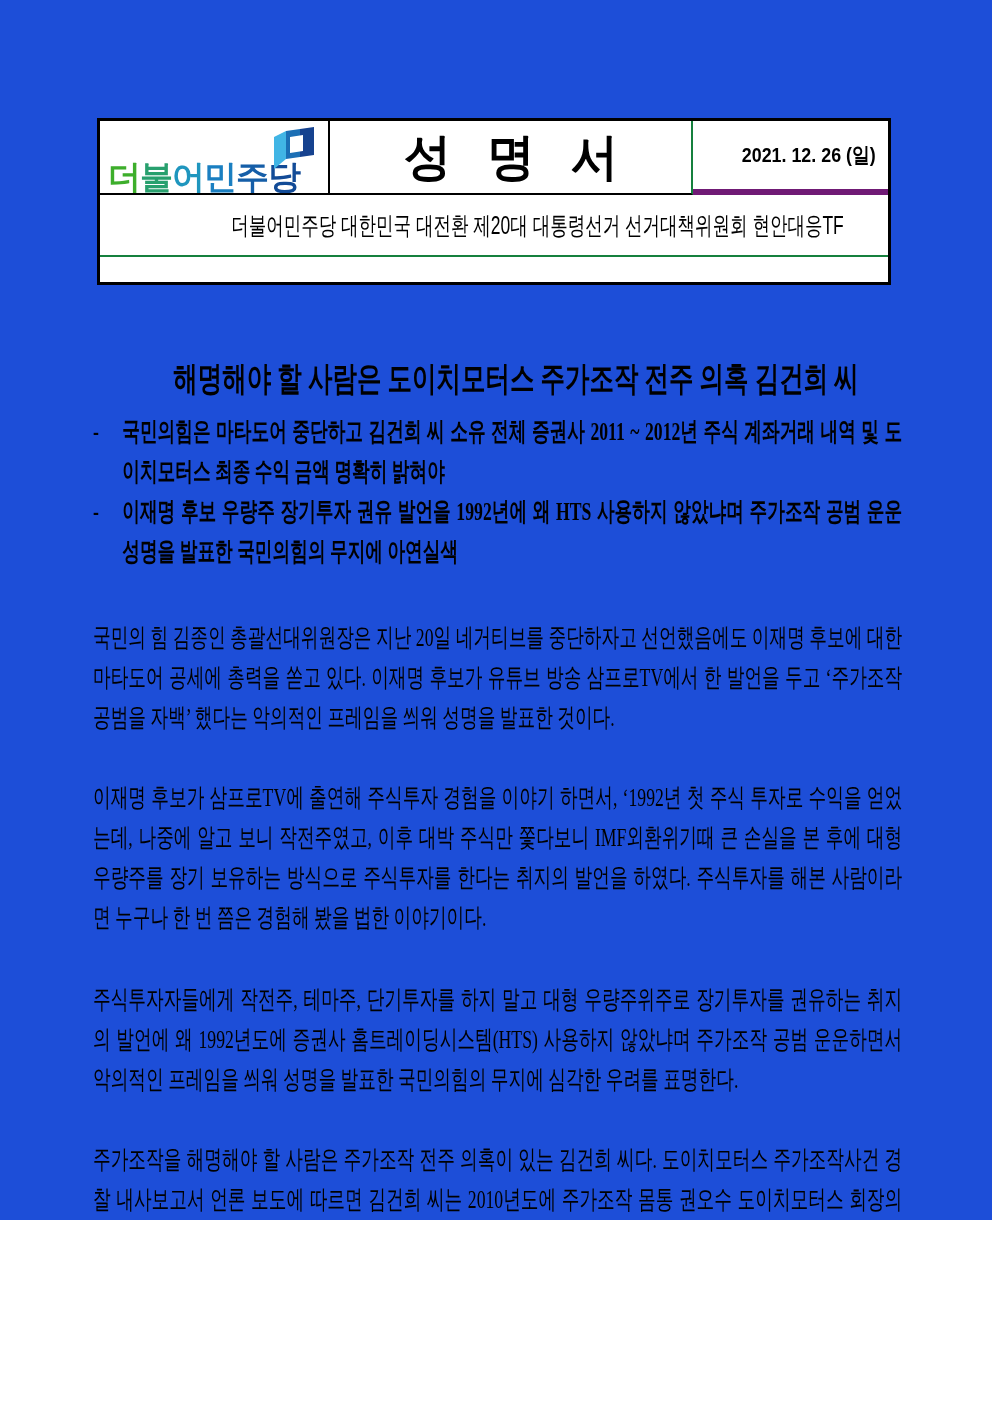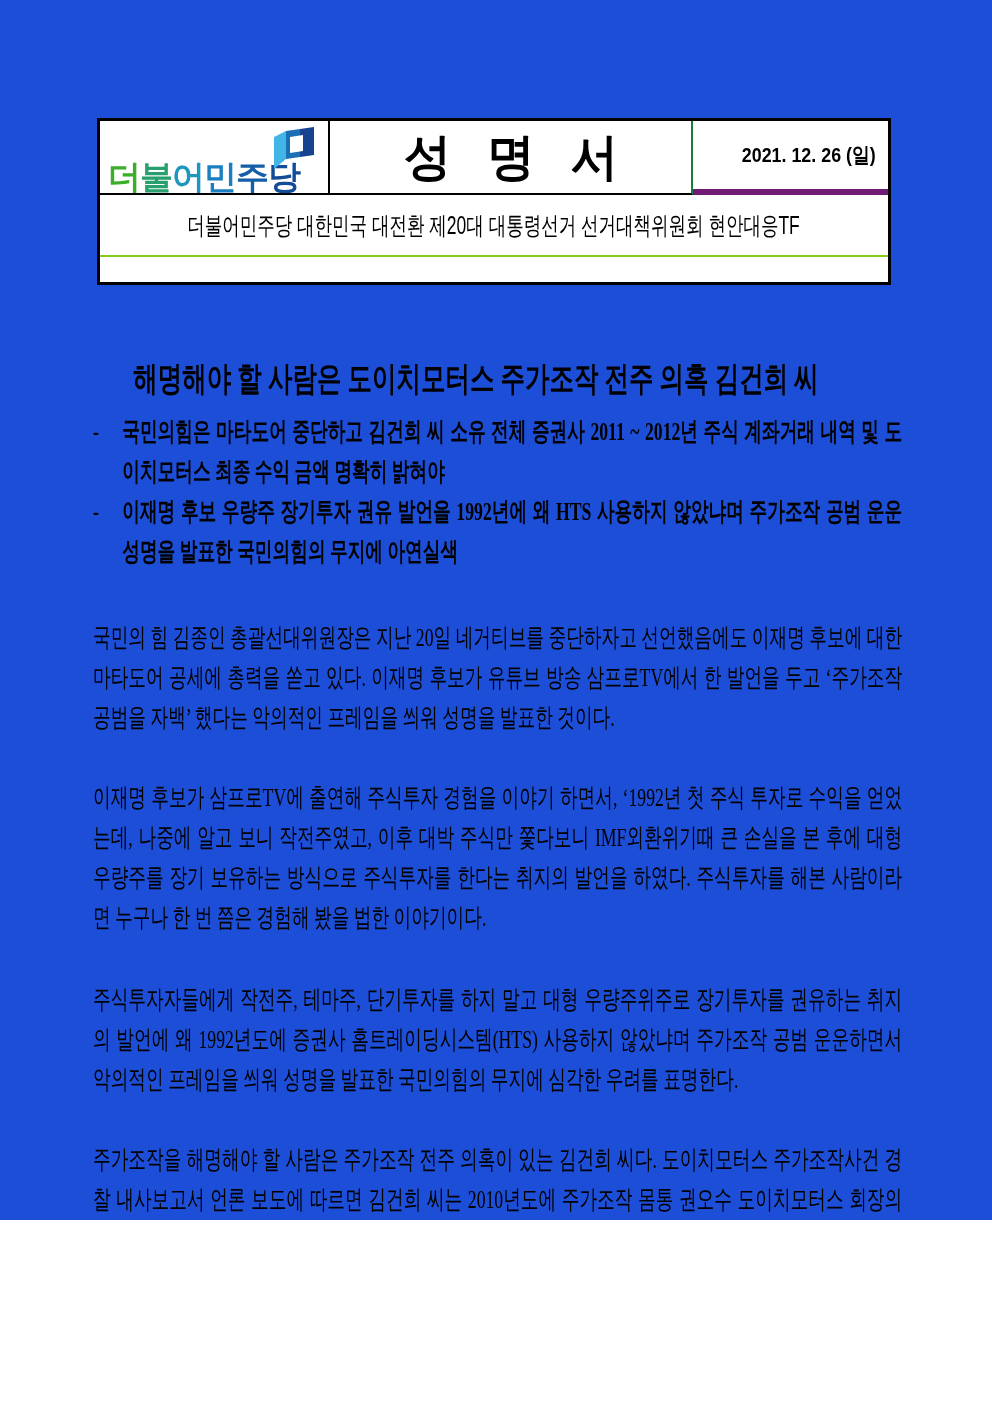--- a/index.html
+++ b/index.html
@@ -20,22 +20,22 @@
     grid-template-columns:230px 363px auto;
     grid-template-rows:74px 62px 25px;
     background:#fff;
     box-sizing:border-box;
   }
   .cell{box-sizing:border-box;overflow:hidden;}
   .logo-cell{border-right:2px solid #000;border-bottom:2px solid #000;position:relative;}
   .title-cell{border-right:2px solid #15803d;border-bottom:2px solid #000;
     display:flex;align-items:center;justify-content:center;}
   .date-cell{border-bottom:6px solid #701a75;display:flex;align-items:center;justify-content:flex-end;}
-  .subtitle-cell{grid-column:1/4;border-bottom:2px solid #84cc16;
-    display:flex;align-items:center;justify-content:center;}
+  .subtitle-cell{grid-column:1/4;border-bottom:2px solid #15803d;
+    display:flex;align-items:center;}
   .empty-cell{grid-column:1/4;}
 
   .logo-text{
     position:absolute;left:8px;top:34px;
     font-family:"Liberation Sans","DejaVu Sans",sans-serif;
     font-size:33px;font-weight:900;letter-spacing:-1px;white-space:nowrap;
   }
   .flag{position:absolute;left:172px;top:5px;}
 
   .doc-type{
@@ -50,21 +50,21 @@
   }
   .subtitle-text{
     font-family:"Liberation Sans","DejaVu Sans",sans-serif;
     font-size:25px;font-weight:500;white-space:nowrap;
     transform:scaleX(0.70);transform-origin:50% 50%;
   }
 
   
   .heading{
     position:absolute;top:356px;left:0;width:992px;margin:0;
-    text-align:left;
+    text-align:right;
   }
   .heading span{
     display:inline-block;font-size:34px;font-weight:700;white-space:nowrap;
     transform:scaleX(0.72);transform-origin:50% 0;
   }
 
   .bullets{
     position:absolute;left:93px;top:412px;width:1190px;
     transform:scaleX(0.68);transform-origin:0 0;
     font-size:26px;font-weight:700;line-height:40px;

